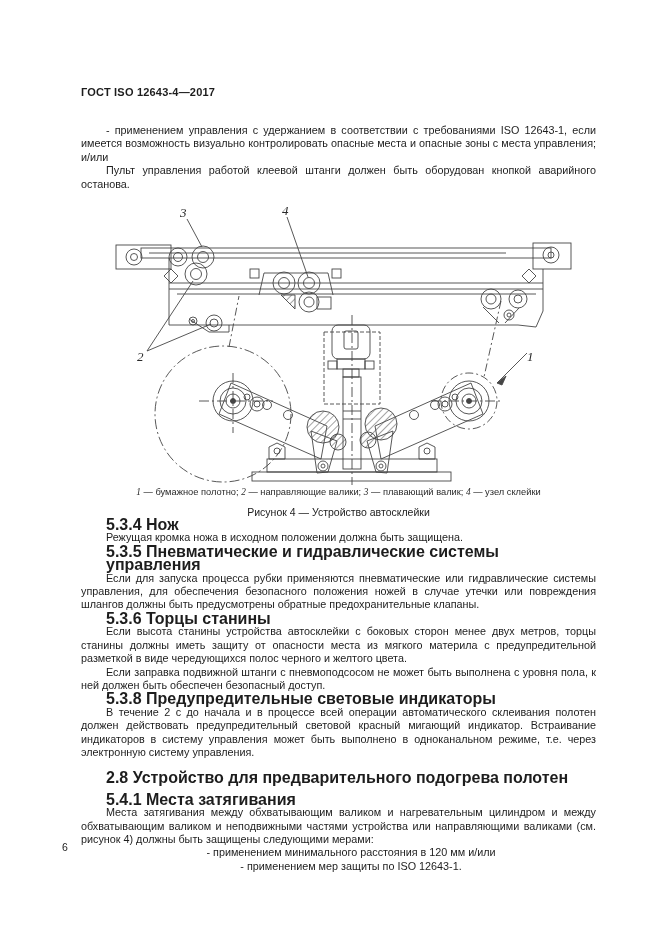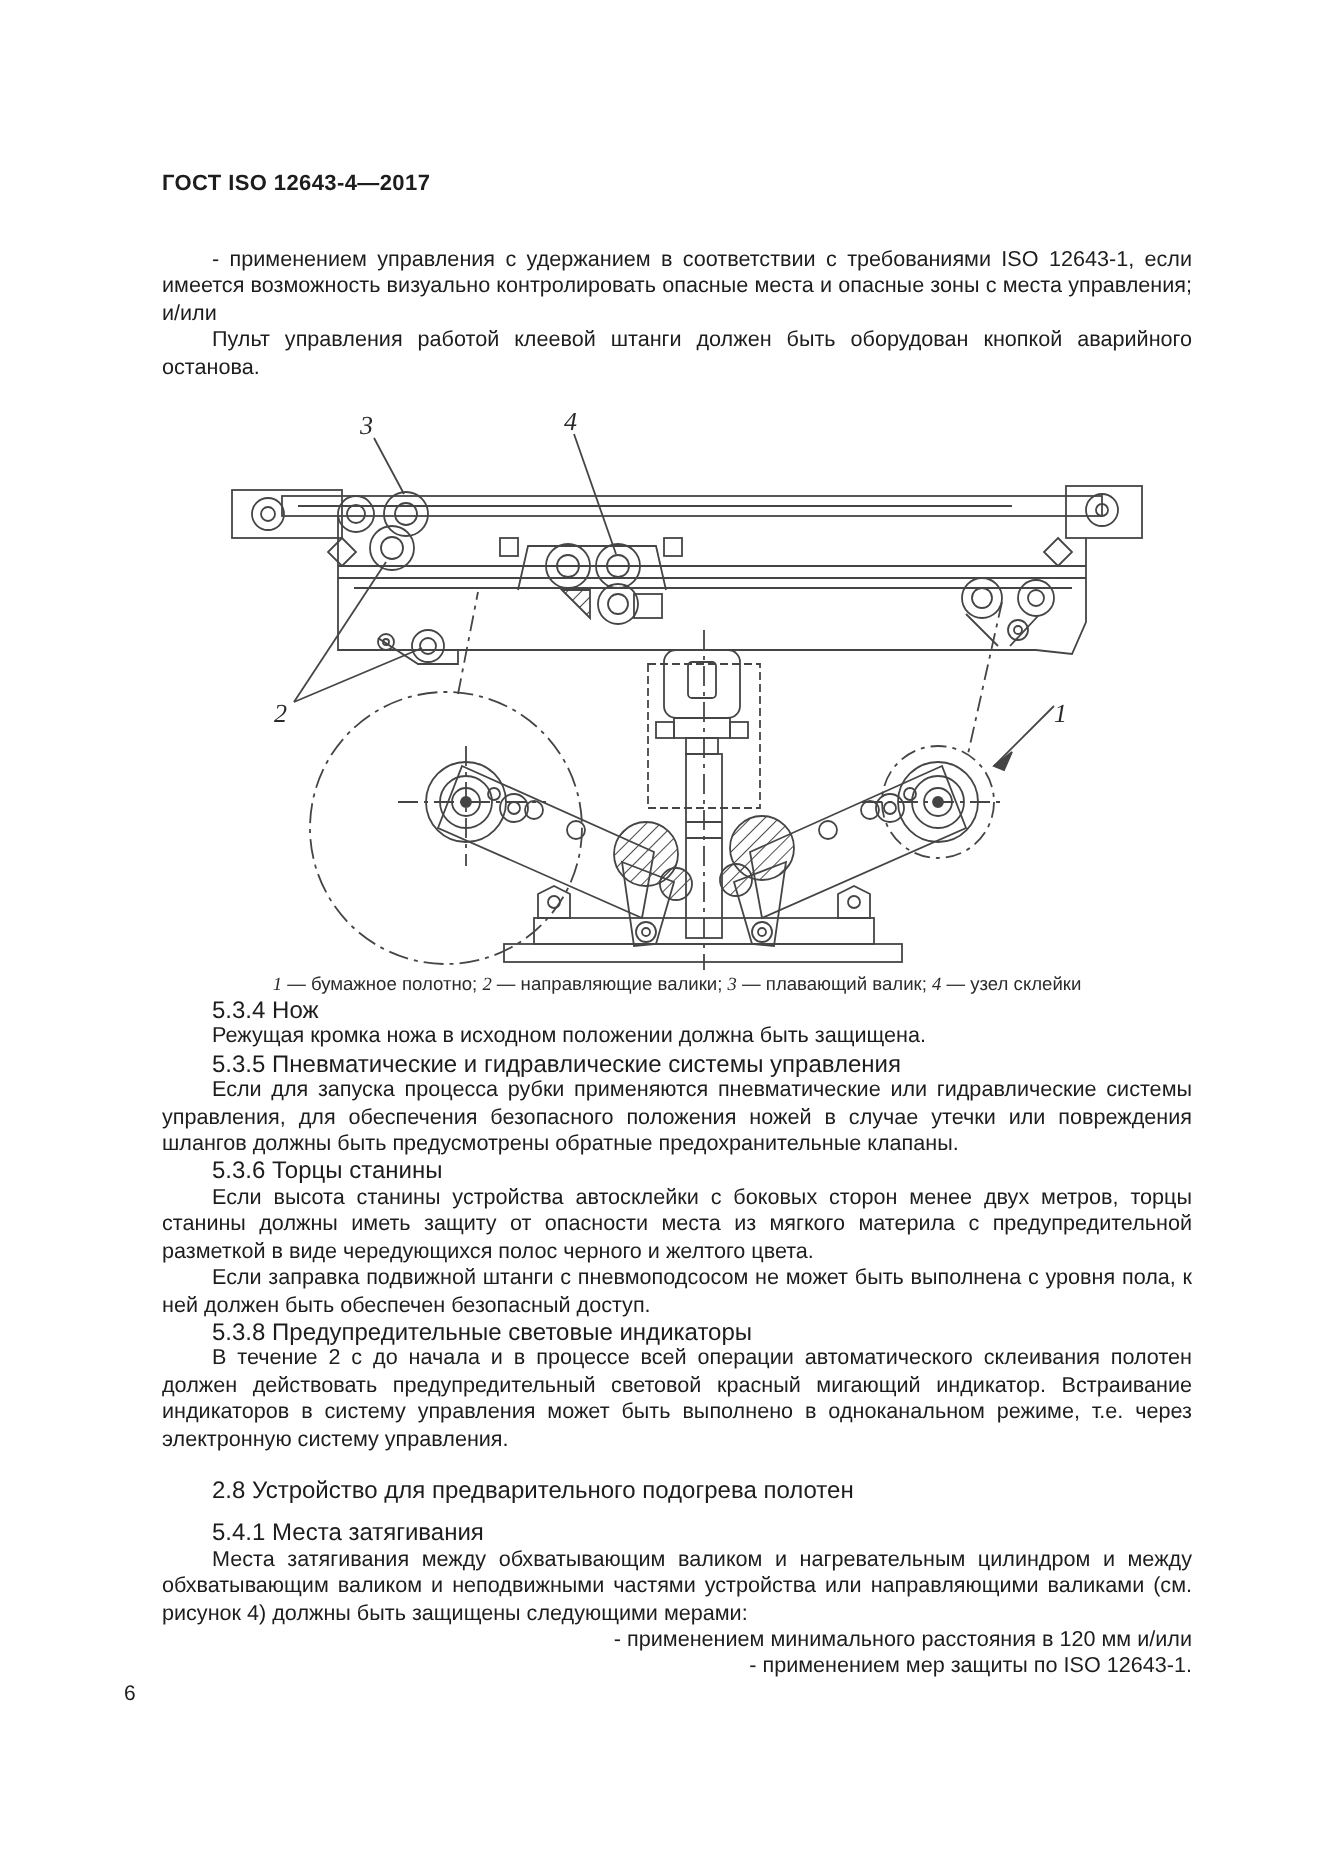--- a/index.html
+++ b/index.html
@@ -7,23 +7,23 @@
     width:661px; height:935px; background:#ffffff; position:relative;
     font-family:"Liberation Sans", sans-serif; color:#1d1d1d;
     overflow:hidden;
   }
   .content { position:absolute; left:81px; top:46px; width:515px;margin-top:40px; }
   .gost-header { font-size:11px; font-weight:bold; margin:0 0 26px 0; letter-spacing:.2px; }
   p.body-par {
     font-size:10.8px; line-height:13.4px; margin:0;
     text-indent:25px; text-align:justify;
   }
-  p.bullet { text-align:right; }
+  p.bullet { text-align:center; }
   .sec-heading {
-    font-size:12px; line-height:13.4px; font-weight:normal;
+    font-size:16px; line-height:13.4px; font-weight:bold;
     margin:0; padding-left:25px;
   }
   .sec54-heading { margin:12px 0 8px 0; }
   .sub54-heading { margin:0; }
   .figure-block { margin-top:10px; text-align:center; }
   .figure-block svg { display:block; margin:0 auto; }
   .fig-legend { font-size:9.3px; line-height:11px; margin-top:0; color:#2a2a2a; }
   .fig-legend i { font-family:"Liberation Serif", serif; }
   .fig-caption { font-size:10.5px; margin-top:8px; color:#222; }
   .page-number { position:absolute; left:62px; top:841px; font-size:10.5px; }
@@ -173,20 +173,21 @@
         <circle cx="346" cy="250" r="3"></circle>
       </g>
 
       <text class="callout-num" x="99" y="16">3</text>
       <text class="callout-num" x="201" y="14">4</text>
       <text class="callout-num" x="56" y="160">2</text>
       <text class="callout-num" x="446" y="160">1</text>
     </svg>
 
     <div class="fig-legend"><i>1</i><span> — бумажное полотно; </span><i>2</i><span> — направляющие валики; </span><i>3</i><span> — плавающий валик; </span><i>4</i><span> — узел склейки</span></div>
+    <div class="fig-caption">Рисунок 4 — Устройство автосклейки</div>
   </div>
 
   <div class="sec-heading">5.3.4 Нож</div>
   <p class="body-par">Режущая кромка ножа в исходном положении должна быть защищена.</p>
 
   <div class="sec-heading">5.3.5 Пневматические и гидравлические системы управления</div>
   <p class="body-par">Если для запуска процесса рубки применяются пневматические или гидравлические системы управления, для обеспечения безопасного положения ножей в случае утечки или повреждения шлангов должны быть предусмотрены обратные предохранительные клапаны.</p>
 
   <div class="sec-heading">5.3.6 Торцы станины</div>
   <p class="body-par">Если высота станины устройства автосклейки с боковых сторон менее двух метров, торцы станины должны иметь защиту от опасности места из мягкого материла с предупредительной разметкой в виде чередующихся полос черного и желтого цвета.</p>

